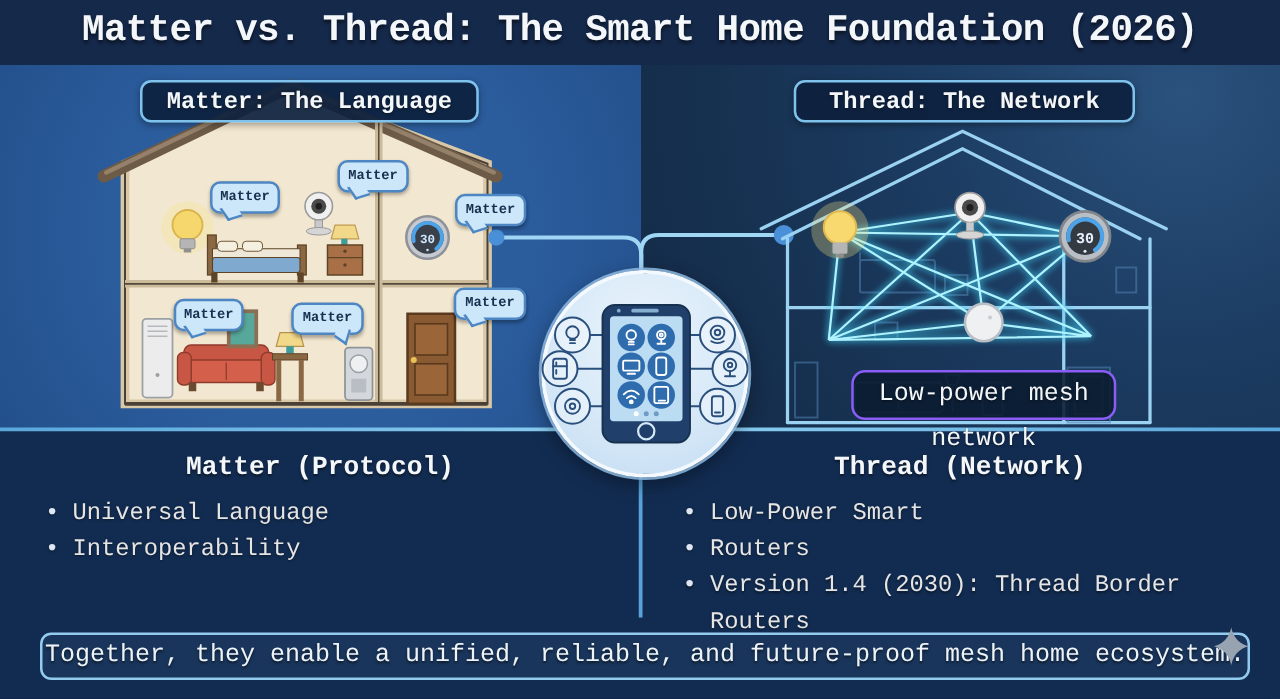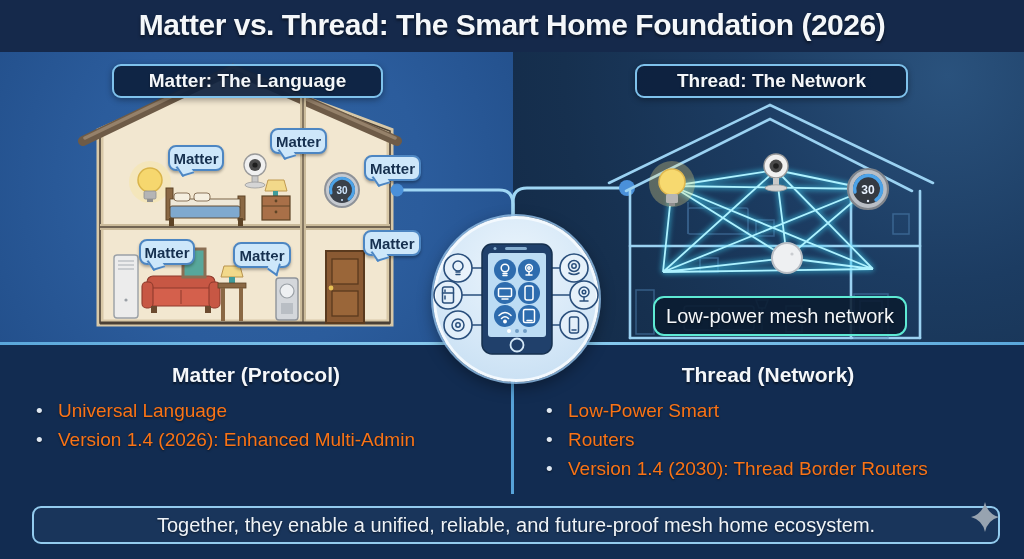--- a/index.html
+++ b/index.html
@@ -1,17 +1,17 @@
 <!DOCTYPE html>
 <html><head>
 <meta charset="utf-8">
 <style>
   html,body{margin:0;padding:0;background:#0d1f3c;}
   .stage{position:relative;width:1024px;height:559px;overflow:hidden;
-         font-family:Liberation Sans, sans-serif;color:#eef3f8;background:#122c51;}
+         font-family:Liberation Mono, monospace;color:#eef3f8;background:#122c51;}
   .band-top{position:absolute;left:0;top:0;width:1024px;height:52px;background:#15294b;}
   .panel-left{position:absolute;left:0;top:52px;width:513px;height:292px;
     background:radial-gradient(circle at 50% 45%, #30639f 0%, #2b5c9c 55%, #23508c 100%);}
   .panel-right{position:absolute;left:513px;top:52px;width:511px;height:292px;
     background:radial-gradient(circle at 85% 8%, #2a527d 0%, #1c3c62 40%, #16304f 75%, #132a47 100%);}
   .band-bottom{position:absolute;left:0;top:344px;width:1024px;height:215px;background:#122c51;}
   .title{position:absolute;left:0;top:8px;width:1024px;text-align:center;
     font-size:30px;font-weight:bold;letter-spacing:-0.5px;color:#f4f7fa;
     text-shadow:0 2px 3px rgba(0,0,0,.55);}
   .pill{position:absolute;box-sizing:border-box;background:rgba(13,33,62,.92);
@@ -23,33 +23,33 @@
   svg.art{position:absolute;left:0;top:0;width:1024px;height:559px;}
   .divider-h{position:absolute;left:0;top:342px;width:1024px;height:3px;
     background:linear-gradient(90deg,#5aa7db,#8fd0f2,#5aa7db);z-index:3;}
   .divider-v{position:absolute;left:511px;top:378px;width:3px;height:116px;background:#57a3d9;z-index:3;}
   .hub{position:absolute;left:433px;top:216px;width:166px;height:166px;border-radius:50%;
     background:radial-gradient(circle at 50% 32%, #ecf5fc 0%, #d4e7f7 60%, #c3dcf1 100%);
     border:3px solid #f3f9fe;box-shadow:0 0 0 2px rgba(140,185,225,.85),0 5px 16px rgba(0,0,0,.4);
     z-index:4;box-sizing:border-box;}
   .hub svg{position:absolute;left:-3px;top:-3px;}
   .bubble{position:absolute;box-sizing:border-box;background:#cde7fa;border:2px solid #4d86c2;
-    border-radius:8px;color:#16304f;font-size:15px;font-weight:bold;text-align:center;
+    border-radius:8px;color:#16304f;font-size:11px;font-weight:bold;text-align:center;
     line-height:23px;z-index:5;box-shadow:0 2px 3px rgba(0,0,0,.3);}
   .bubble .tail{position:absolute;bottom:-7px;left:9px;width:10px;height:10px;background:#cde7fa;
     border-right:2px solid #4d86c2;border-bottom:2px solid #4d86c2;transform:rotate(55deg) skewX(-18deg);}
   .bubble.tail-right .tail{left:auto;right:9px;transform:rotate(35deg) skewX(18deg);}
-  .mesh-label{position:absolute;left:653px;top:296px;width:254px;height:40px;box-sizing:border-box;
-    background:rgba(10,27,48,.88);border:2px solid #5eead4;border-radius:11px;text-align:center;
+  .mesh-label{position:absolute;left:681px;top:296px;width:212px;height:40px;box-sizing:border-box;
+    background:rgba(10,27,48,.88);border:2px solid #8b5cf6;border-radius:11px;text-align:center;
     font-size:20px;color:#f4f7fa;line-height:36px;z-index:5;text-shadow:0 1px 2px rgba(0,0,0,.5);}
   .col-head{position:absolute;top:363px;width:512px;text-align:center;font-size:21px;font-weight:bold;
     color:#f4f7fa;z-index:5;text-shadow:0 2px 2px rgba(0,0,0,.5);}
   .col-head.left{left:0;} .col-head.right{left:512px;}
   ul.bullets{position:absolute;margin:0;padding:0;list-style:none;z-index:5;
-    font-size:19px;color:#f97316;text-shadow:0 1px 2px rgba(0,0,0,.5);}
+    font-size:19px;color:#e5e5e5;text-shadow:0 1px 2px rgba(0,0,0,.5);}
   ul.bullets li{position:relative;padding-left:24px;line-height:29px;}
   ul.bullets li:before{content:"\2022";position:absolute;left:2px;color:#dfe8f2;}
   .bullets-matter{left:34px;top:396px;width:470px;}
   .bullets-thread{left:544px;top:396px;width:470px;}
   .footer{position:absolute;left:32px;top:506px;width:968px;height:38px;box-sizing:border-box;
     border:2px solid #93cbee;border-radius:9px;background:rgba(90,140,190,.10);
     text-align:center;font-size:20px;color:#eef3f8;line-height:34px;z-index:5;
     text-shadow:0 1px 2px rgba(0,0,0,.55);}
   .sparkle{position:absolute;left:966px;top:500px;z-index:6;}
 </style>
@@ -342,21 +342,21 @@
   <div class="bubble" style="left:139px;top:239px;width:56px;height:26px;"><span>Matter</span><span class="tail"></span></div>
   <div class="bubble tail-right" style="left:233px;top:242px;width:58px;height:26px;"><span>Matter</span><span class="tail"></span></div>
   <div class="bubble" style="left:363px;top:230px;width:58px;height:26px;"><span>Matter</span><span class="tail"></span></div>
 
   <div class="mesh-label">Low-power mesh network</div>
 
   <div class="col-head right">Thread (Network)</div>
   <div class="col-head left">Matter (Protocol)</div>
   <ul class="bullets bullets-matter">
     <li>Universal Language</li>
-    <li>Version 1.4 (2026): Enhanced Multi-Admin</li>
+    <li>Interoperability</li>
   </ul>
   <ul class="bullets bullets-thread">
     <li>Low-Power Smart</li>
     <li>Routers</li>
     <li>Version 1.4 (2030): Thread Border Routers</li>
   </ul>
 
   <div class="footer">
     <span>Together, they enable a unified, reliable, and future-proof mesh home ecosystem.</span>
   </div>

